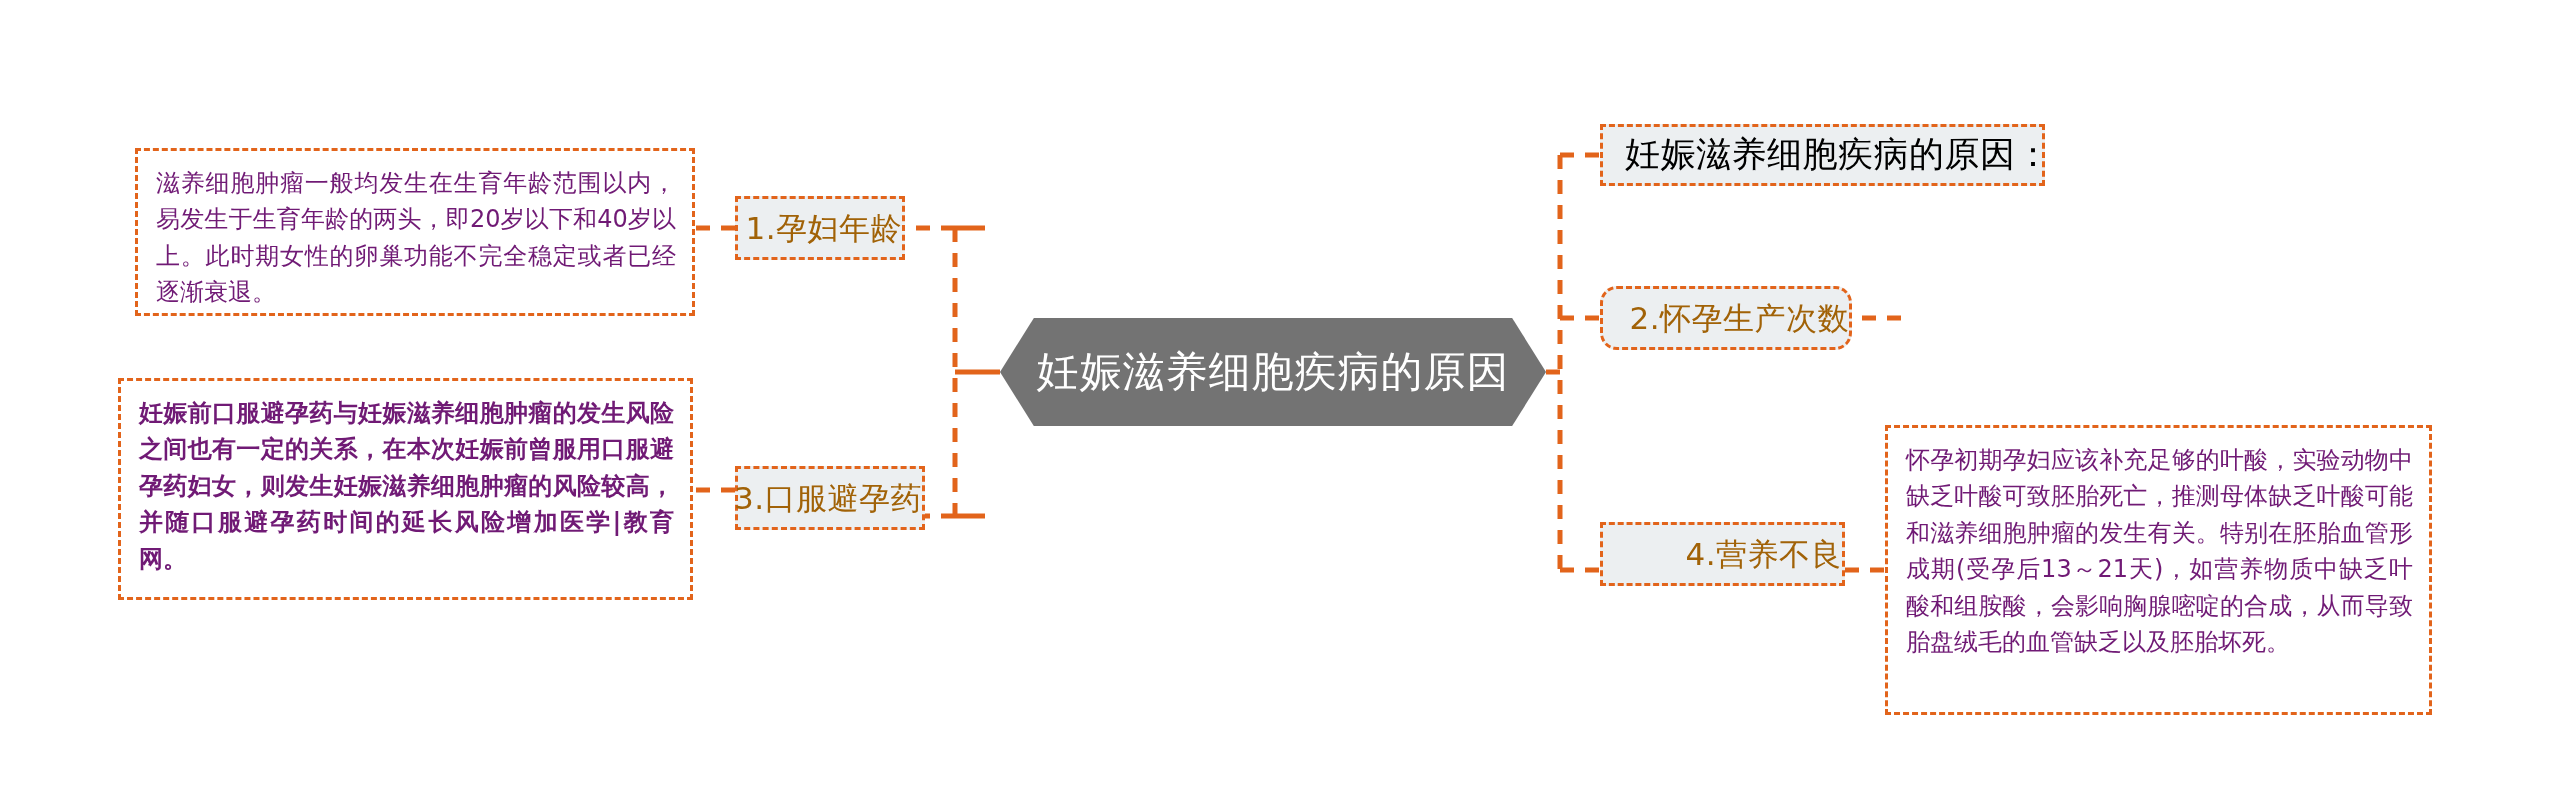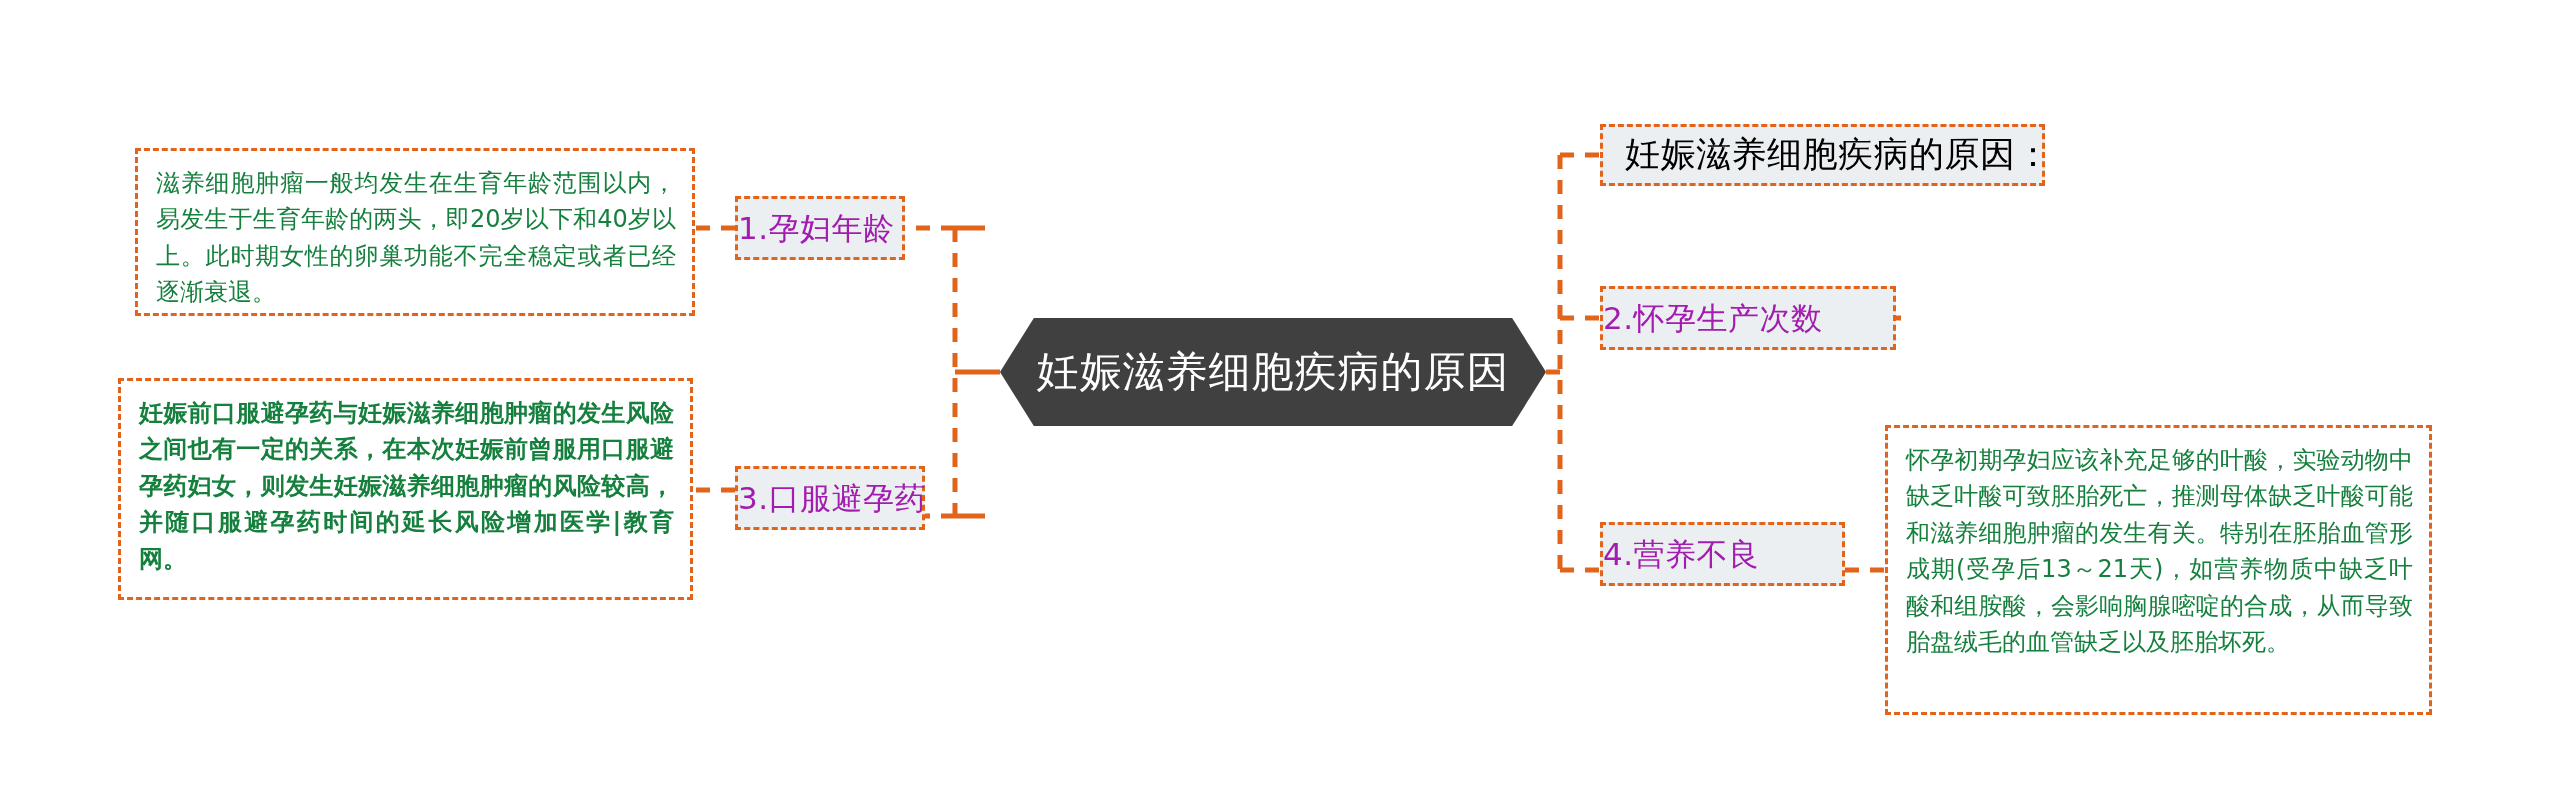--- a/index.html
+++ b/index.html
@@ -27,37 +27,37 @@
     pointer-events: none;
   }
 
   
   .node {
     position: absolute;
     border: 3px dashed #E2641B;
     background: #ECEFF1;
     display: flex;
     align-items: center;
-    justify-content: flex-start;
-    color: #a21caf;
+    justify-content: flex-end;
+    color: #a16207;
   }
 
   .node-label {
     font-size: 31px;
     line-height: 1.25;
     letter-spacing: 0.5px;
     white-space: nowrap;
   }
 
   .detail {
     position: absolute;
     border: 3px dashed #E2641B;
     background: #ffffff;
     padding: 14px 16px 12px 18px;
-    color: #15803d;
+    color: #701a75;
   }
 
   .detail-text {
     font-size: 24px;
     line-height: 1.52;
     text-align: justify;
     text-justify: inter-ideograph;
     word-break: break-all;
   }
 
@@ -71,21 +71,21 @@
   }
   .header-node .node-label { font-size: 35px; }
 
   
   #center-node {
     position: absolute;
     left: 1000px;
     top: 318px;
     width: 546px;
     height: 108px;
-    background: #404040;
+    background: #737373;
     clip-path: polygon(0% 50%, 6.2% 0%, 93.8% 0%, 100% 50%, 93.8% 100%, 6.2% 100%);
     display: flex;
     align-items: center;
     justify-content: center;
   }
   #center-title {
     color: #ffffff;
     font-size: 42px;
     letter-spacing: 1px;
     white-space: nowrap;
@@ -146,21 +146,21 @@
   </div>
 
   <div class="node" style="left:735px; top:458px; width:190px; height:64px;margin-top:8px;">
     <span class="node-label">3.口服避孕药</span>
   </div>
 
   <div class="header-node" style="left:1600px; top:124px; width:445px; height:62px;">
     <span class="node-label">妊娠滋养细胞疾病的原因：</span>
   </div>
 
-  <div class="node" style="left:1600px; top:286px; width:296px; height:64px;">
+  <div class="node" style="left:1600px; top:286px; width:252px; height:64px;border-radius:17px;">
     <span class="node-label">2.怀孕生产次数</span>
   </div>
 
 
   <div class="node" style="left:1600px; top:522px; width:245px; height:64px;">
     <span class="node-label">4.营养不良</span>
   </div>
 
   <div class="detail" style="left:1885px; top:425px; width:547px; height:290px;">
     <div class="detail-text">怀孕初期孕妇应该补充足够的叶酸，实验动物中缺乏叶酸可致胚胎死亡，推测母体缺乏叶酸可能和滋养细胞肿瘤的发生有关。特别在胚胎血管形成期(受孕后13～21天)，如营养物质中缺乏叶酸和组胺酸，会影响胸腺嘧啶的合成，从而导致胎盘绒毛的血管缺乏以及胚胎坏死。</div>

